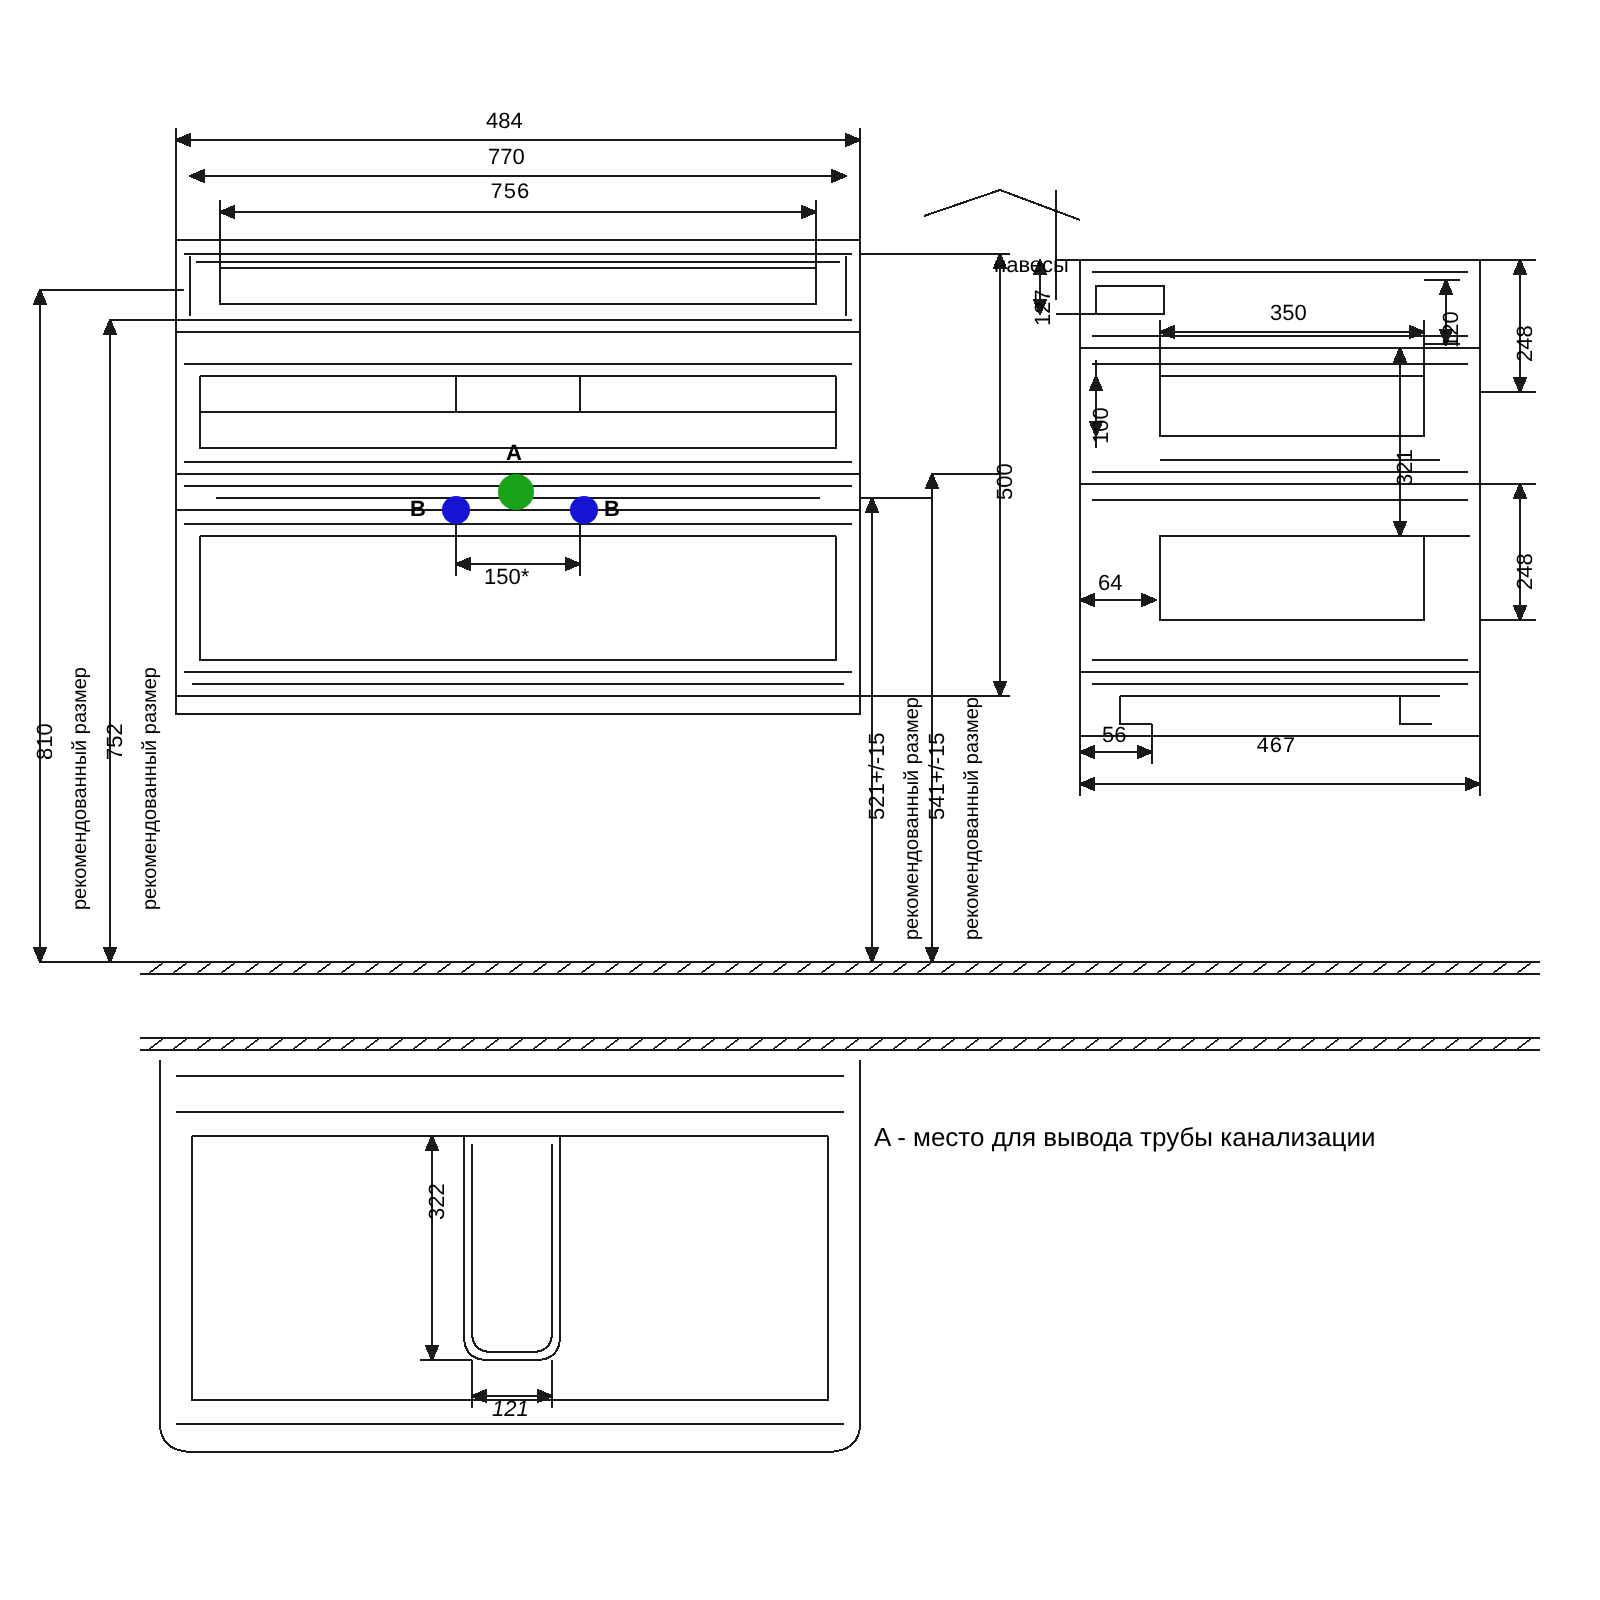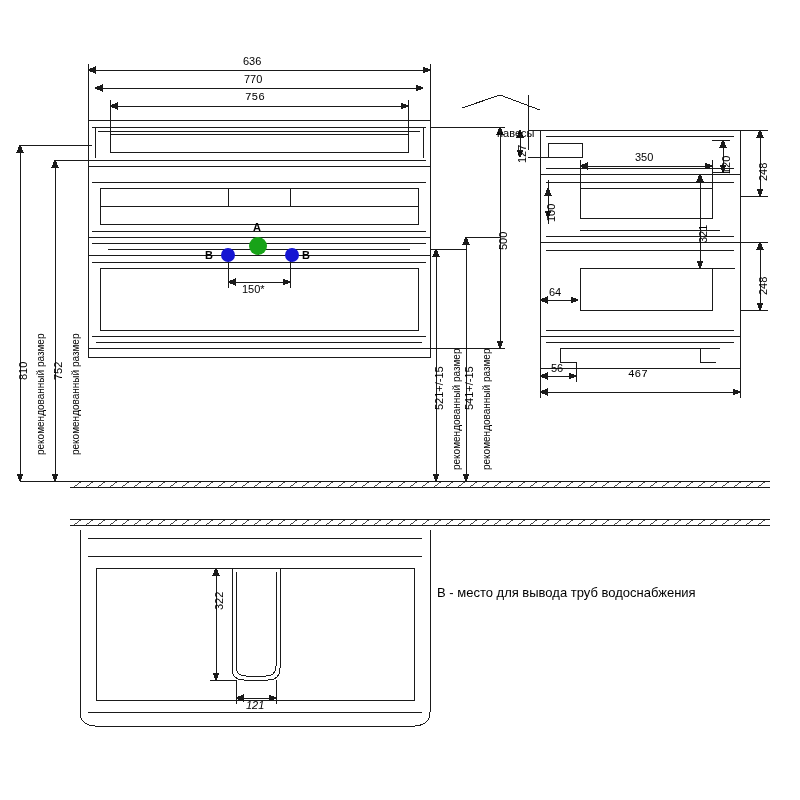--- a/index.html
+++ b/index.html
@@ -378,21 +378,21 @@
   </svg>
 
   <div class="dot green" style="left:249px; top:237px; width:18px; height:18px;"></div>
   <div class="dot blue" style="left:221px; top:248px; width:14px; height:14px;"></div>
   <div class="dot blue" style="left:285px; top:248px; width:14px; height:14px;"></div>
 
   <div class="lbl" style="left:253px; top:222px; font-weight:bold;">A</div>
   <div class="lbl" style="left:205px; top:250px; font-weight:bold;">B</div>
   <div class="lbl" style="left:302px; top:250px; font-weight:bold;">B</div>
 
-  <div class="lbl" style="left:243px; top:56px;">636</div>
+  <div class="lbl" style="left:243px; top:56px;">484</div>
   <div class="lbl" style="left:244px; top:74px;">770</div>
   <div class="lbl" style="left:245px; top:92px;font-family:Liberation Mono, monospace;">756</div>
   <div class="lbl" style="left:242px; top:284px;">150*</div>
 
   <div class="lbl vert" style="left:18px; top:380px;">810</div>
   <div class="lbl vert sm" style="left:36px; top:455px;">рекомендованный размер</div>
   <div class="lbl vert" style="left:53px; top:380px;">752</div>
   <div class="lbl vert sm" style="left:71px; top:455px;">рекомендованный размер</div>
 
   <div class="lbl vert" style="left:434px; top:410px;">521+/-15</div>
@@ -410,15 +410,15 @@
   <div class="lbl vert" style="left:758px; top:181px;">248</div>
   <div class="lbl vert" style="left:698px; top:243px;">321</div>
   <div class="lbl vert" style="left:758px; top:295px;">248</div>
   <div class="lbl" style="left:549px; top:287px;">64</div>
   <div class="lbl" style="left:551px; top:363px;">56</div>
   <div class="lbl" style="left:628px; top:369px;font-family:Liberation Mono, monospace;">467</div>
 
   <div class="lbl vert" style="left:214px; top:610px;">322</div>
   <div class="lbl" style="left:246px; top:700px;font-style:italic;">121</div>
 
-  <div class="legend" style="left:437px; top:585px;">B - место для вывода труб водоснабжения</div>
+  <div class="legend" style="left:437px; top:561px;">A - место для вывода трубы канализации</div>
 
 </div>
 
 </body></html>

